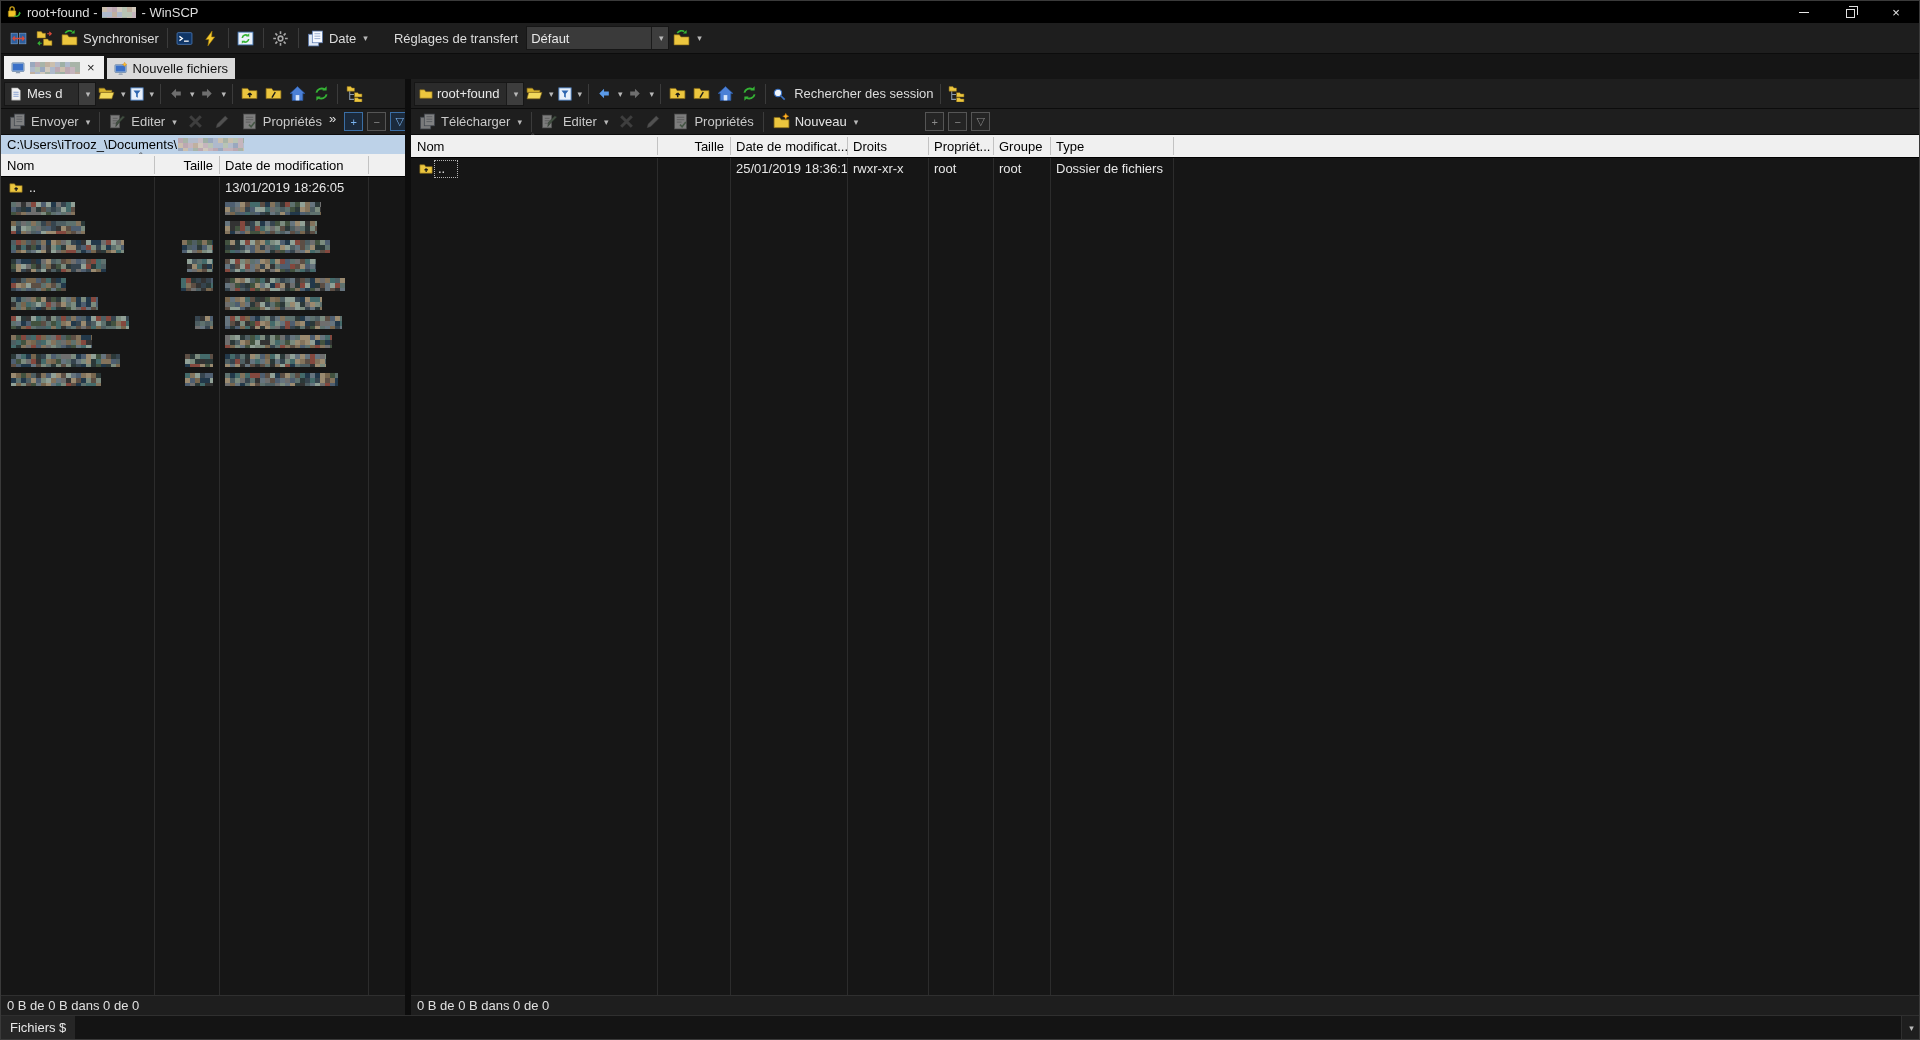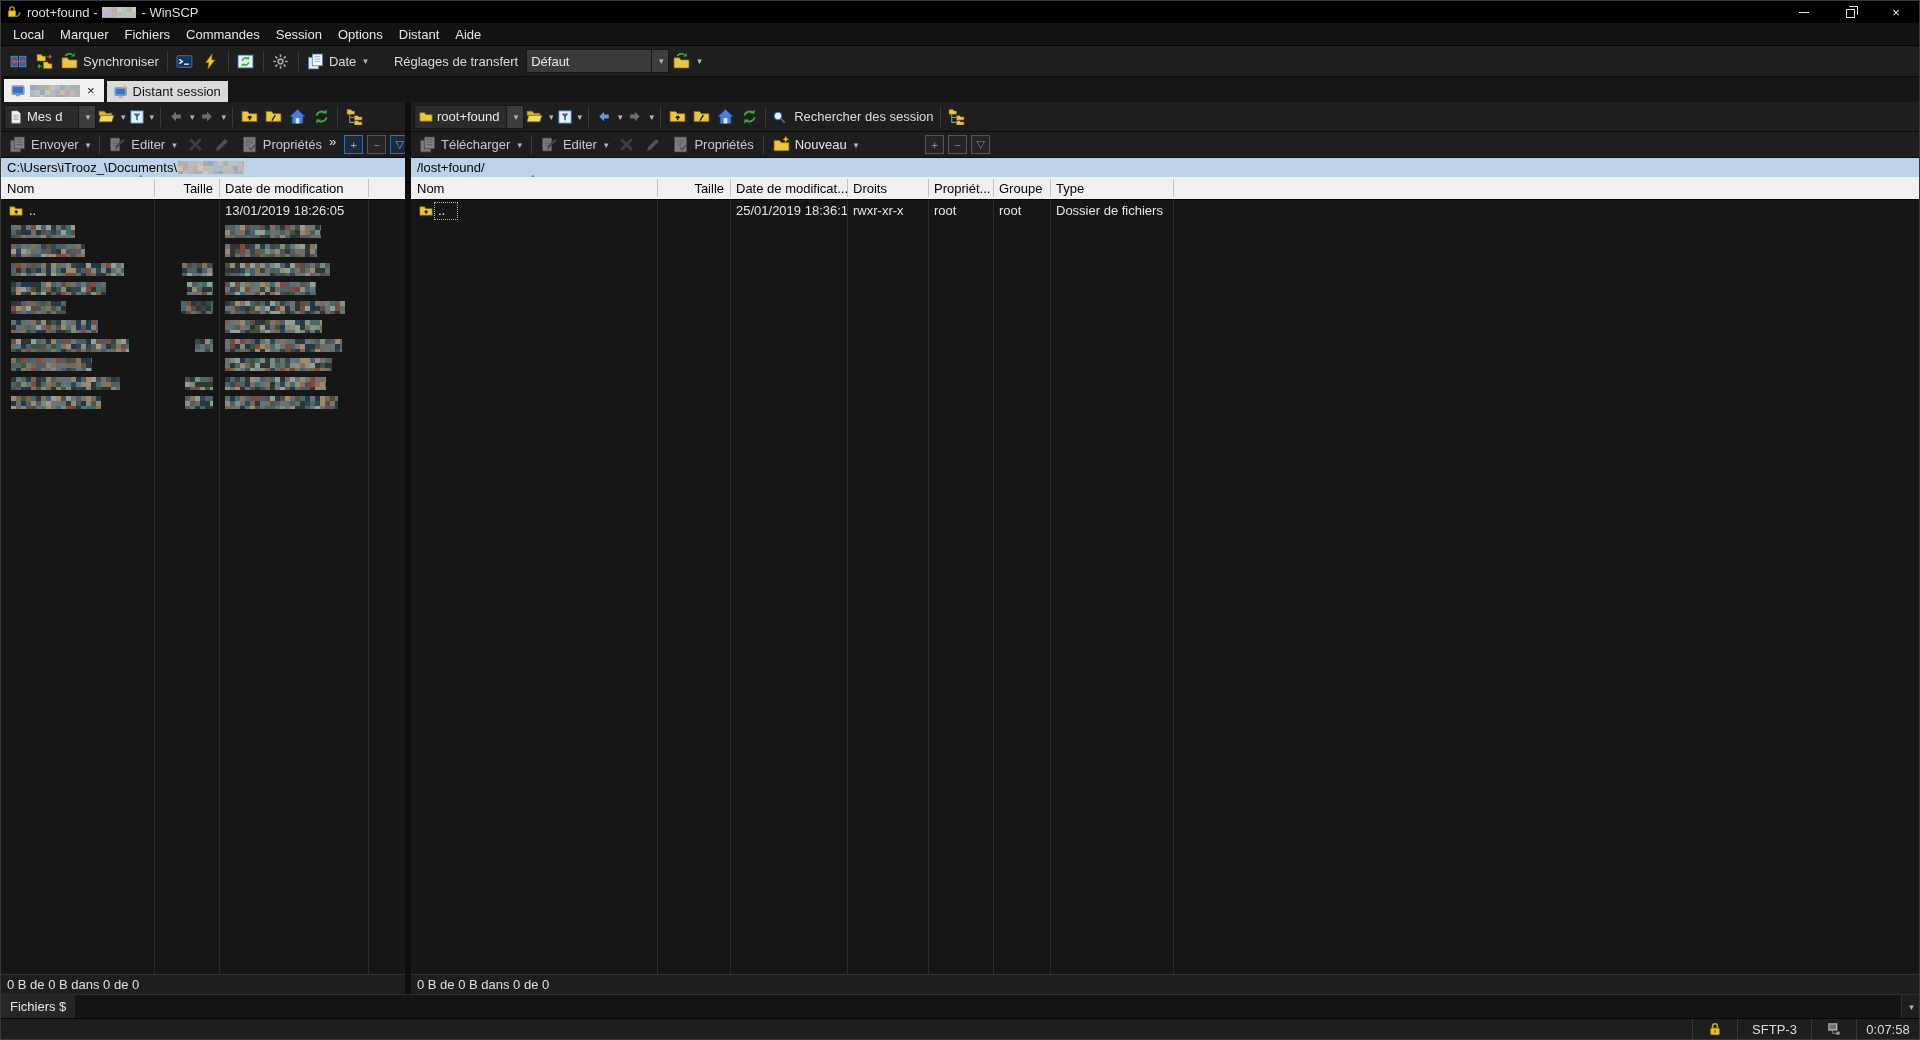--- a/index.html
+++ b/index.html
@@ -274,30 +274,20 @@
         </button>
       <button class="winbtn">
           <span class="restore-glyph"></span>
         </button>
       <button class="winbtn">
           <span>×</span>
         </button>
     </div>
   </div>
 
-  <div class="menubar">
-    <span class="menu-item">Local</span>
-    <span class="menu-item">Marquer</span>
-    <span class="menu-item">Fichiers</span>
-    <span class="menu-item">Commandes</span>
-    <span class="menu-item">Session</span>
-    <span class="menu-item">Options</span>
-    <span class="menu-item">Distant</span>
-    <span class="menu-item">Aide</span>
-  </div>
 
   <div class="toolbar">
     <button class="tbtn">
         <svg class="ic">
           <use href="#i-swap"></use>
         </svg>
       </button>
     <button class="tbtn">
         <svg class="ic">
           <use href="#i-dual-folder"></use>
@@ -391,21 +381,21 @@
           <i style="left:35px;top:10px;width:5px;height:5px;background:#bca8b2"></i>
           <i style="left:40px;top:10px;width:5px;height:5px;background:#c5b5bd"></i>
           <i style="left:45px;top:10px;width:5px;height:5px;background:#c0b0a0"></i>
         </span>
       <span class="tab-close">×</span>
     </div>
     <div class="stab plain">
       <svg class="ic ic14">
           <use href="#i-monitor-new"></use>
         </svg>
-      <span>Distant session</span>
+      <span>Nouvelle fichiers</span>
     </div>
   </div>
 
   <div class="main">
 
     <section class="panel left">
       <div class="ptoolbar">
         <div class="combo" style="width:92px">
           <svg class="ic ic14">
               <use href="#i-doc"></use>
@@ -2062,23 +2052,20 @@
             <span style="color:#e4e4e4">Nouveau</span>
             <span class="dd">▾</span>
           </button>
         <div class="gap60" style="display:flex;align-items:center">
           <span class="minibox">+</span>
           <span class="minibox">−</span>
           <span class="minibox">▽</span>
         </div>
       </div>
 
-      <div class="pathbar">
-        <span>/lost+found/</span>
-      </div>
 
       <div class="phead">
         <div class="hcell" style="left:0;width:246px">Nom</div>
         <span class="sortmark" style="left:120px">ˆ</span>
         <div class="hcell ra" style="left:246px;width:73px">Taille</div>
         <div class="hcell" style="left:319px;width:117px">Date de modificat...</div>
         <div class="hcell" style="left:436px;width:81px">Droits</div>
         <div class="hcell" style="left:517px;width:65px">Propriét...</div>
         <div class="hcell" style="left:582px;width:57px">Groupe</div>
         <div class="hcell" style="left:639px;width:123px">Type</div>
@@ -2121,33 +2108,14 @@
   </div>
 
   <div class="cmdrow">
     <div class="cmd-label">Fichiers $</div>
     <input class="cmd-input" type="text" style="">
     <div class="cmd-dd">
         <span class="dd">▾</span>
       </div>
   </div>
 
-  <div class="bottombar">
-    <div class="sb-fill"></div>
-    <div class="sb-cell" style="width:45px">
-        <svg class="ic ic14">
-          <use href="#i-lock"></use>
-        </svg>
-      </div>
-    <div class="sb-cell" style="width:74px">
-        <span>SFTP-3</span>
-      </div>
-    <div class="sb-cell" style="width:45px">
-        <svg class="ic ic14">
-          <use href="#i-net"></use>
-        </svg>
-      </div>
-    <div class="sb-cell" style="width:62px">
-        <span>0:07:58</span>
-      </div>
-  </div>
 
 </div>
 
 </body></html>

